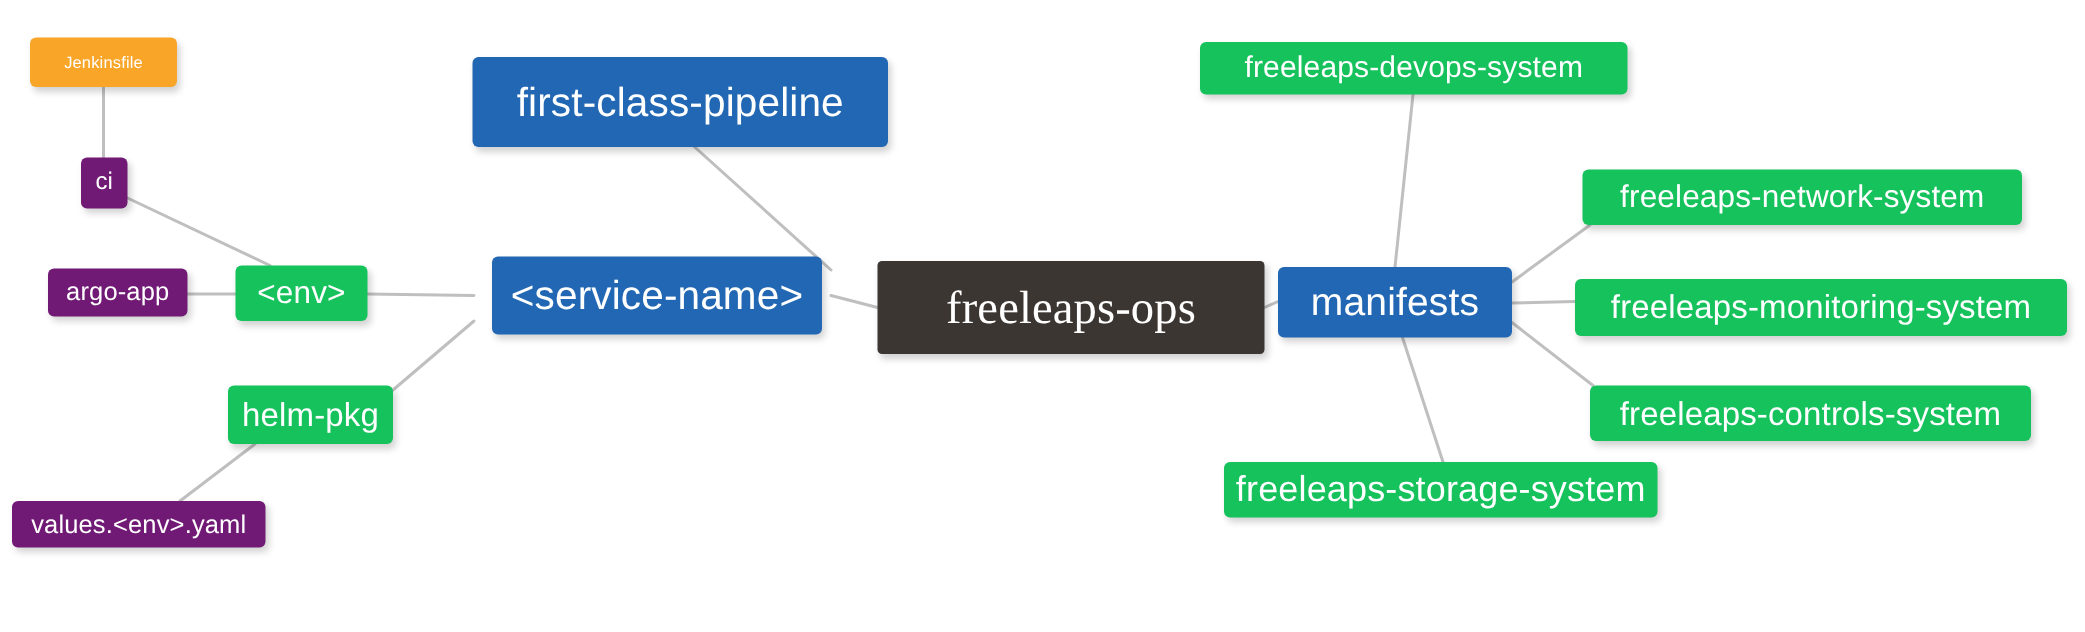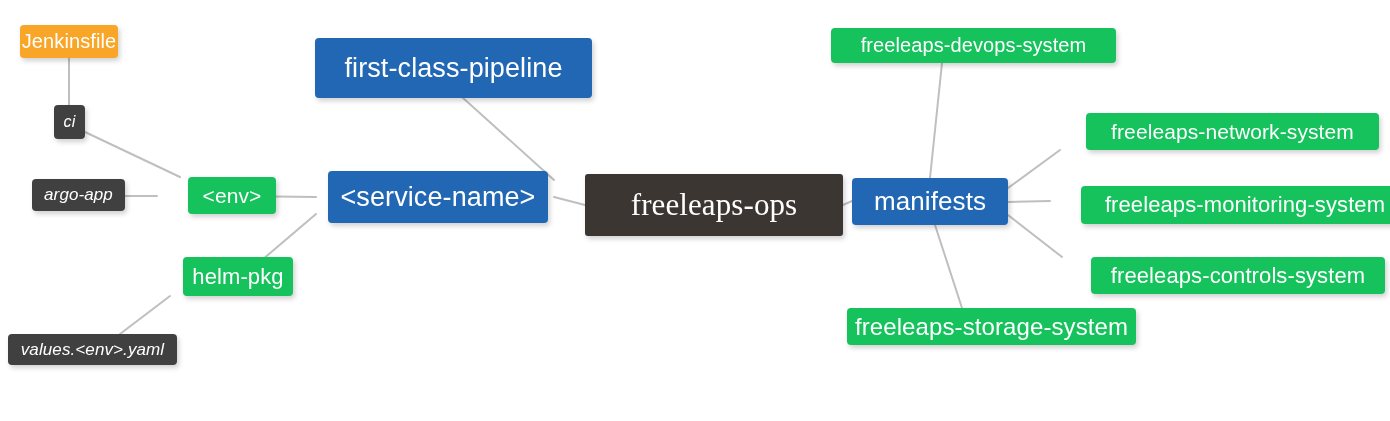--- a/index.html
+++ b/index.html
@@ -35,23 +35,23 @@
     box-shadow: 2px 3px 5px rgba(0,0,0,0.18);
     letter-spacing: 0.1px;
   }
   .n-root {
     background: #3c3633;
     font-size: 31px;
     border-radius: 3px;
     font-family: Liberation Serif, serif;
   }
   .n-blue   { background: #2167b3; }
-  .n-green  { background: #15c25c; margin-left: 31px; }
+  .n-green  { background: #15c25c; }
   .n-orange { background: #f9a527; }
-  .n-red    { background: #404040; font-style: italic; }
+  .n-red    { background: #701a75; }
 </style>
 </head>
 <body>
 
 <div id="canvas">
   <svg id="edges" viewBox="0 0 1390 421" xmlns="http://www.w3.org/2000/svg">
       <line x1="585" y1="205" x2="554" y2="197" stroke="#bfbfbf" stroke-width="2" stroke-linecap="round"></line>
       <line x1="843" y1="205" x2="852" y2="201" stroke="#bfbfbf" stroke-width="2" stroke-linecap="round"></line>
       <line x1="554" y1="180" x2="452" y2="88" stroke="#bfbfbf" stroke-width="2" stroke-linecap="round"></line>
       <line x1="316" y1="197" x2="245" y2="196" stroke="#bfbfbf" stroke-width="2" stroke-linecap="round"></line>
@@ -71,18 +71,18 @@
       <div class="node n-blue" style="left: 328px; top: 171px; width: 220px; height: 52px; font-size: 27px;">&lt;service-name&gt;</div>
       <div class="node n-blue" style="left: 315px; top: 38px; width: 277px; height: 60px; font-size: 27px;">first-class-pipeline</div>
       <div class="node n-blue" style="left: 852px; top: 178px; width: 156px; height: 47px; font-size: 26px;">manifests</div>
       <div class="node n-green" style="left: 157px; top: 177px; width: 88px; height: 37px; font-size: 21px;">&lt;env&gt;</div>
       <div class="node n-green" style="left: 152px; top: 257px; width: 110px; height: 39px; font-size: 22px;">helm-pkg</div>
       <div class="node n-green" style="left: 800px; top: 28px; width: 285px; height: 35px; font-size: 20px;">freeleaps-devops-system</div>
       <div class="node n-green" style="left: 1055px; top: 113px; width: 293px; height: 37px; font-size: 21px;">freeleaps-network-system</div>
       <div class="node n-green" style="left: 1050px; top: 186px; width: 328px; height: 38px; font-size: 22px;">freeleaps-monitoring-system</div>
       <div class="node n-green" style="left: 1060px; top: 257px; width: 294px; height: 37px; font-size: 22px;">freeleaps-controls-system</div>
       <div class="node n-green" style="left: 816px; top: 308px; width: 289px; height: 37px; font-size: 24px;">freeleaps-storage-system</div>
-      <div class="node n-orange" style="left: 20px; top: 25px; width: 98px; height: 33px; font-size: 20px;">Jenkinsfile</div>
+      <div class="node n-orange" style="left: 20px; top: 25px; width: 98px; height: 33px; font-size: 11px;">Jenkinsfile</div>
       <div class="node n-red" style="left: 54px; top: 105px; width: 31px; height: 34px; font-size: 16px;">ci</div>
       <div class="node n-red" style="left: 32px; top: 179px; width: 93px; height: 32px; font-size: 17px;">argo-app</div>
       <div class="node n-red" style="left: 8px; top: 334px; width: 169px; height: 31px; font-size: 17px;">values.&lt;env&gt;.yaml</div>
     </div>
 </div>
 
 </body></html>

